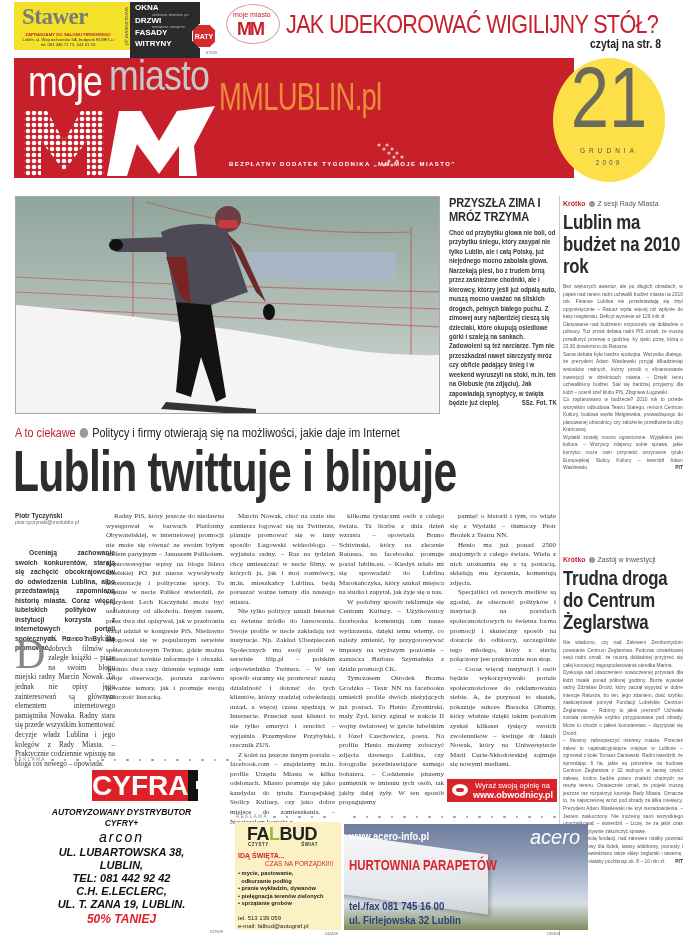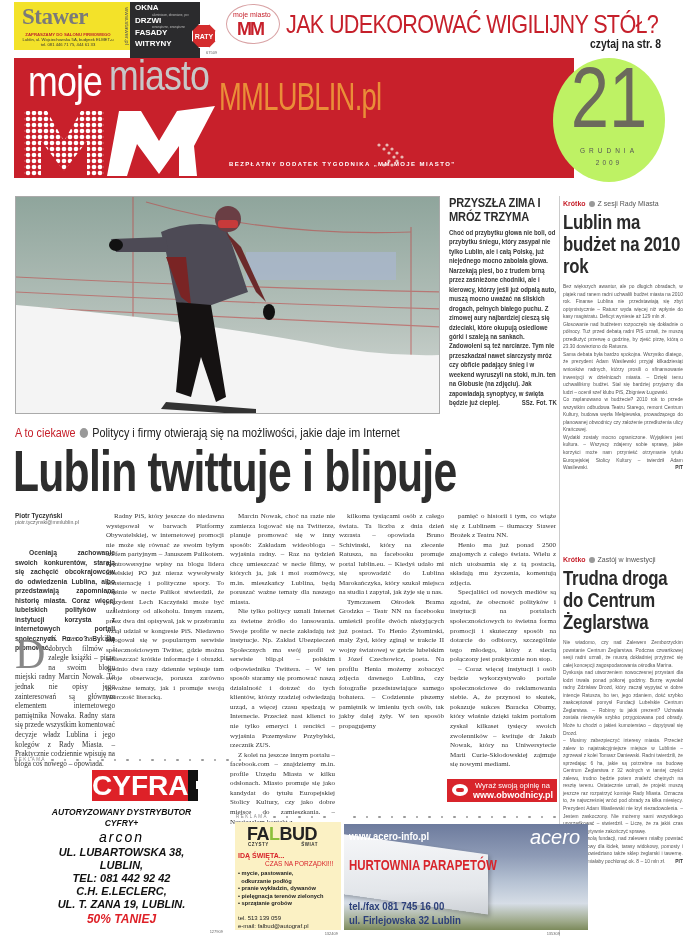--- a/index.html
+++ b/index.html
@@ -27,21 +27,21 @@
 
   
   #masthead { left: 14px; top: 58px; width: 560px; height: 120px; background:#c8202b; overflow:hidden; }
   #mh-moje { position:absolute; left:14px; top:0px; font-size:42px; color:#fff; font-family:"Liberation Sans", sans-serif; transform: scaleX(0.85); transform-origin:left; letter-spacing:-1px;}
   #mh-miasto { position:absolute; left:95px; top:-6px; font-size:42px; color:#c7c7c7; font-family:"Liberation Sans", sans-serif; transform: scaleX(0.85); transform-origin:left; letter-spacing:-1px;}
   #mh-mm { position:absolute; left:5px; top:28px; width:200px; height:95px; }
   #mh-url { position:absolute; left:205px; top:18px; font-size:38px; color:#f0a33b; font-family:"Liberation Sans", sans-serif; transform: scaleX(0.72); transform-origin:left; white-space:nowrap; letter-spacing:-1px;}
   #mh-url span { color:#f0a33b; font-weight:normal; opacity:.85; }
   #mh-tag { position:absolute; left:215px; top:103px; font-size:6px; color:#fff; font-weight:bold; letter-spacing:1.4px; font-family:"Liberation Sans", sans-serif; white-space:nowrap;}
   #mh-arrows { position:absolute; left:360px; top:82px; width:40px; height:30px; }
-  #date-disc { left: 553px; top: 58px; width:112px; height:124px; border-radius:50%; background:#bef264; }
+  #date-disc { left: 553px; top: 58px; width:112px; height:124px; border-radius:50%; background:#fde047; }
   #date-day { position:absolute; left:0; width:100%; top:-10px; text-align:center; font-size:86px; color:#6c6a5c; font-family:"Liberation Sans", sans-serif; transform: scaleX(0.8); }
   #date-month { position:absolute; left:0; width:100%; top:89px; text-align:center; font-size:6.5px; letter-spacing:4px; color:#555; font-family:"Liberation Sans", sans-serif;}
   #date-year { position:absolute; left:0; width:100%; top:101px; text-align:center; font-size:6.5px; letter-spacing:3px; color:#555; font-family:"Liberation Sans", sans-serif;}
 
   
   #photo { left: 15px; top: 196px; width: 425px; height: 218px; border:1px solid #aaa; overflow:hidden; }
   
   #winter { left: 449px; top: 196px; width: 108px; height: 218px; }
   #winter-title { font-family:"Liberation Sans", sans-serif; font-weight:bold; font-size:13.5px; line-height:14px; color:#2c2c2c; transform: scaleX(0.82); transform-origin:left; width:125%; letter-spacing:-0.2px;}
   #winter-body { margin-top:4px; font-family:"Liberation Sans", sans-serif; font-weight:bold; font-size:6.7px; line-height:9.45px; color:#3a3a3a; transform: scaleX(0.9); transform-origin:left; width:111%; }
@@ -476,30 +476,31 @@
   #byline { width:100px !important; }
   #c1 { width:100px !important; }
   .mcol { position:absolute; top:512px; font-family:"Liberation Serif", serif; font-size:7px; line-height:9.55px; color:#333; text-align:justify; }
   .mcol p { text-indent:8px; }
 </style>
 
 <div class="mcol" style="left:106px; width:118px;" data-name="article-column-2">
   <p data-name="paragraph">Radny PiS, który jeszcze do niedawna występował w barwach Platformy Obywatelskiej, w internetowej promocji nie może się równać ze swoim byłym szefem partyjnym – Januszem Palikotem. Kontrowersyjne wpisy na blogu lidera lubelskiej PO już nieraz wywoływały konsternację i polityczne spory. To właśnie w necie Palikot stwierdził, że prezydent Lech Kaczyński może być uzależniony od alkoholu. Innym razem, przez dwa dni opisywał, jak w przebraniu wziął udział w kongresie PiS. Niedawno zalogował się w popularnym serwisie społecznościowym Twitter, gdzie można umieszczać krótkie informacje i obrazki. Średnio dwa razy dziennie wpisuje tam swoje obserwacje, porusza zarówno poważne tematy, jak i promuje swoją twórczość literacką.</p>
 </div>
 <div class="mcol" style="left:230px; width:105px;" data-name="article-column-3">
-  <p data-name="paragraph">Marcin Nowak, choć na razie nie zamierza logować się na Twitterze, planuje promować się w inny sposób: Zakładam wideobloga – wyjaśnia radny. – Raz na tydzień chcę umieszczać w necie filmy, w których ja, jak i moi rozmówcy, m.in. mieszkańcy Lublina, będą poruszać ważne tematy dla naszego miasta.</p>
+  <p data-name="paragraph">Marcin Nowak, choć na razie nie zamierza logować się na Twitterze, planuje promować się w inny sposób: Ługowski wideobloga – wyjaśnia radny. – Raz na tydzień chcę umieszczać w necie filmy, w których ja, jak i moi rozmówcy, m.in. mieszkańcy Lublina, będą poruszać ważne tematy dla naszego miasta.</p>
   <p data-name="paragraph">Nie tylko politycy uznali Internet za świetne źródło do lansowania. Swoje profile w necie zakładają też instytucje. Np. Zakład Ubezpieczeń Społecznych ma swój profil w serwisie blip.pl – polskim odpowiedniku Twittera. – W ten sposób staramy się promować naszą działalność i dotrzeć do tych klientów, którzy rzadziej odwiedzają urząd, a więcej czasu spędzają w Internecie. Przecież nasi klienci to nie tylko emeryci i renciści – wyjaśnia Przemysław Przybylski, rzecznik ZUS.</p>
   <p data-name="paragraph">Z kolei na jeszcze innym portalu – facebook.com – znajdziemy m.in. profile Urzędu Miasta w kilku odsłonach. Miasto promuje się jako kandydat do tytułu Europejskiej Stolicy Kultury, czy jako dobre miejsce do zamieszkania. – Nawiązałem kontakt z</p>
 </div>
 <div class="mcol" style="left:339px; width:105px;font-family:Liberation Serif, serif;" data-name="article-column-4">
   <p data-name="paragraph">kilkoma tysiącami osób z całego świata. Ta liczba z dnia dzień wzrasta – opowiada Bruno Schivinski, który na zlecenie Ratusza, na facebooku promuje portal lublin.eu. – Kiedyś udało mi się sprowadzić do Lublina Marokańczyka, który szukał miejsca na studia i zapytał, jak żyje się u nas.</p>
+  <p data-name="paragraph">W podobny sposób reklamuje się Centrum Kultury. – Użytkownicy facebooka komentują tam nasze wydarzenia, dzięki temu wiemy, co należy zmienić, by przygotowywać imprezy na wyższym poziomie – zaznacza Barbara Szymańska z działu promocji CK.</p>
   <p data-name="paragraph">Tymczasem Ośrodek Brama Grodzka – Teatr NN na facebooku umieścił profile dwóch nieżyjących już postaci. To Henio Żytomirski, mały Żyd, który zginął w trakcie II wojny światowej w getcie lubelskim i Józef Czechowicz, poeta. Na profilu Henia możemy zobaczyć zdjęcia dawnego Lublina, czy fotografie przedstawiające samego bohatera. – Codziennie piszemy pamiętnik w imieniu tych osób, tak jakby dalej żyły. W ten sposób propagujemy</p>
 </div>
 <div class="mcol" style="left:450px; width:106px;" data-name="article-column-5">
-  <p data-name="paragraph">pamięć o historii i tym, co wiąże się z Lublinem – tłumaczy Stawer Brożek z Teatru NN.</p>
+  <p data-name="paragraph">pamięć o historii i tym, co wiąże się z Wydatki – tłumaczy Piotr Brożek z Teatru NN.</p>
   <p data-name="paragraph">Henio ma już ponad 2500 znajomych z całego świata. Wielu z nich utożsamia się z tą postacią, składają mu życzenia, komentują zdjęcia.</p>
   <p data-name="paragraph">Specjaliści od nowych mediów są zgodni, że obecność polityków i instytucji na portalach społecznościowych to świetna forma promocji i skuteczny sposób na dotarcie do odbiorcy, szczególnie tego młodego, który z siecią połączony jest praktycznie non stop.</p>
   <p data-name="paragraph">– Coraz więcej instytucji i osób będzie wykorzystywało portale społecznościowe do reklamowania siebie. A, że przynosi to skutek, pokazuje sukces Baracka Obamy, który właśnie dzięki takim portalom zyskał kilkaset tysięcy swoich zwolenników – kwituje dr Jakub Nowak, który na Uniwersytecie Marii Curie-Skłodowskiej zajmuje się nowymi mediami.</p>
 </div>
 
 <div id="opinion" class="abs" data-name="opinion-link-button">
   <span class="ic" data-name="mm-logo-icon"></span>
   <span class="t1" data-name="opinion-line-1">Wyraź swoją opinię na</span>
   <span class="t2" data-name="opinion-url">www.obwodnicy.pl</span>
 </div>

